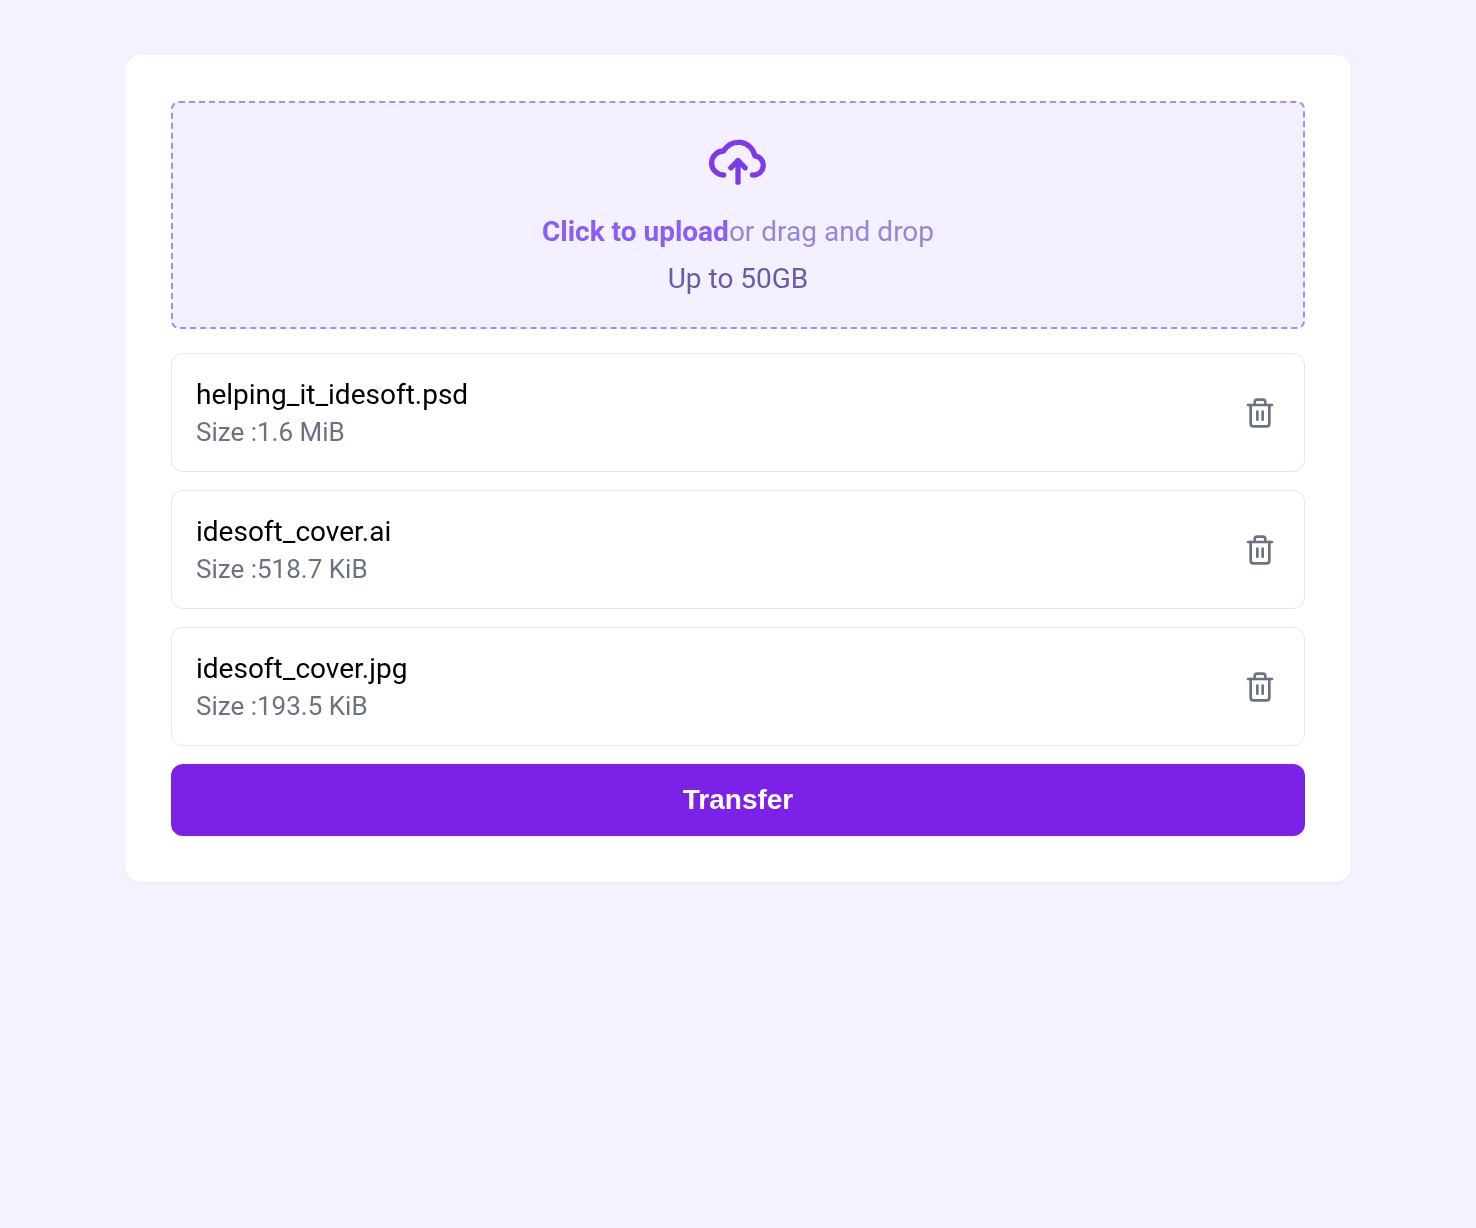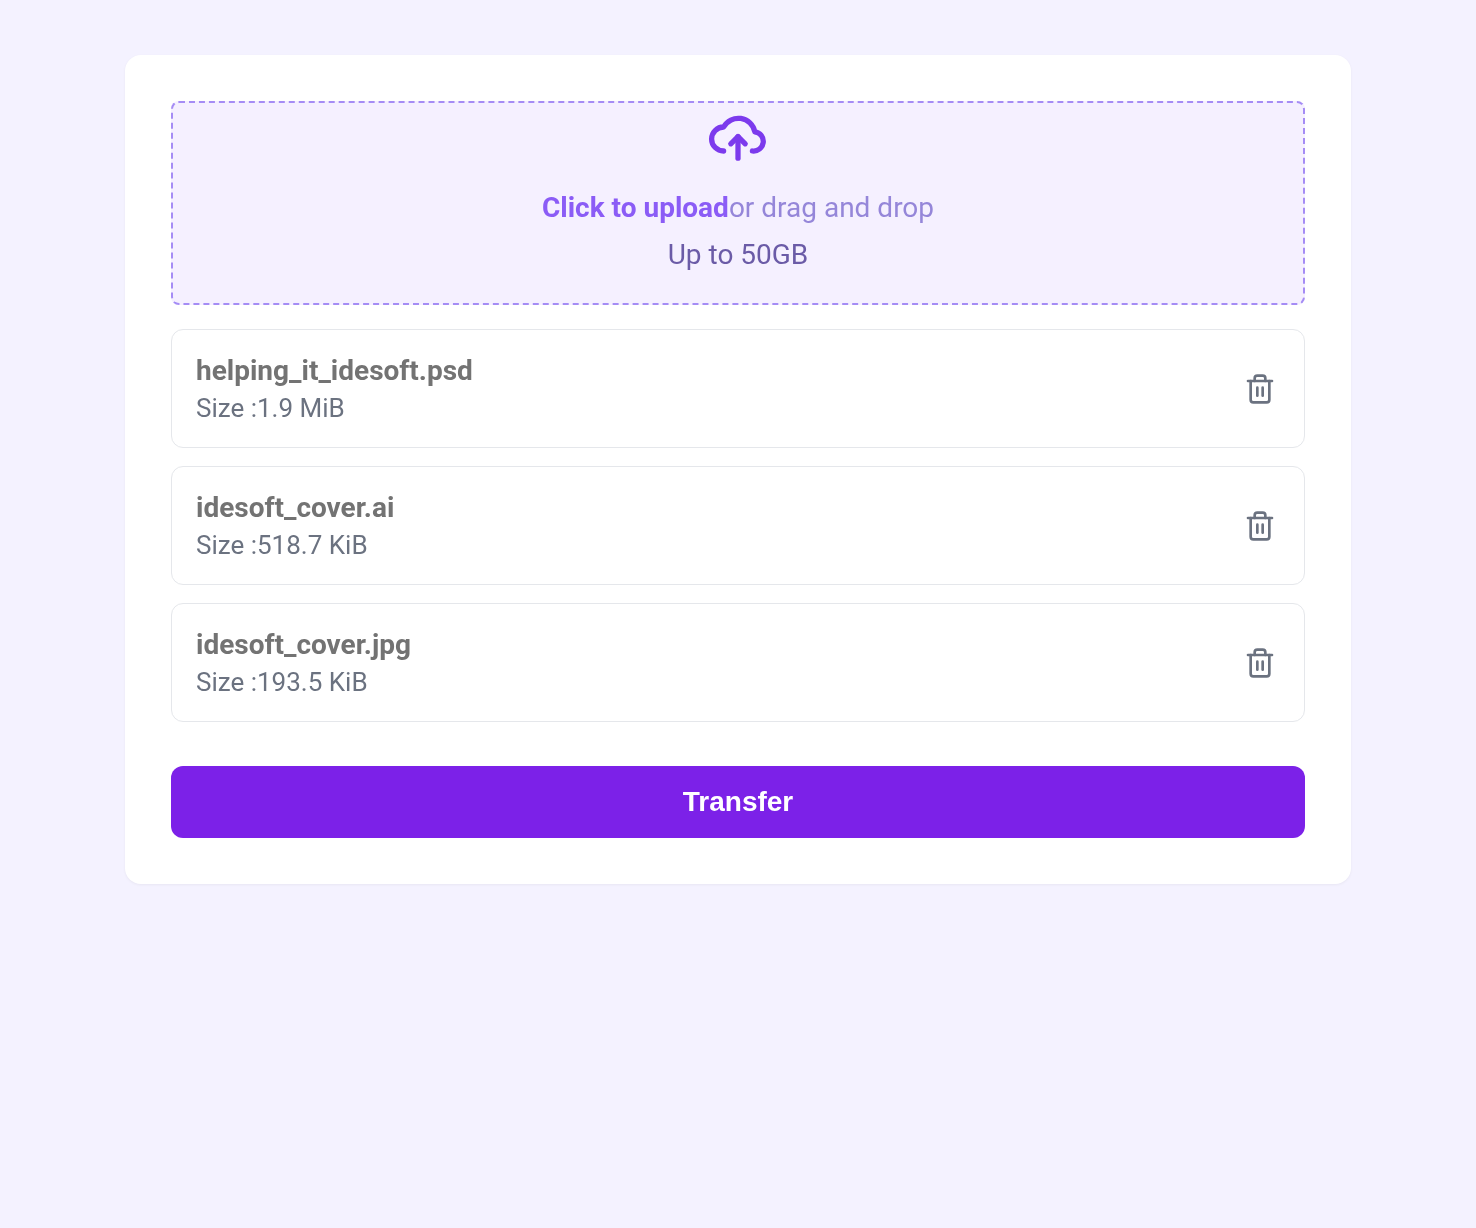--- a/index.html
+++ b/index.html
@@ -19,21 +19,21 @@
       background-color: #ffffff;
       border-radius: 16px;
       padding: 46px;
       box-shadow: 0 1px 3px rgba(0, 0, 0, 0.05);
     }
     
     .dropzone {
       border: 2px dashed #a58cf5;
       border-radius: 8px;
       background-color: #f5f0ff;
-      padding: 12px 20px 32px 20px;
+      padding: 36px 20px 32px 20px;
       display: flex;
       flex-direction: column;
       align-items: center;
       justify-content: center;
       cursor: pointer;
     }
     
     .upload-icon {
       width: 60px;
       height: 48px;
@@ -75,22 +75,22 @@
     }
     
     .file-info {
       display: flex;
       flex-direction: column;
       gap: 6px;
     }
     
     .file-name {
       font-size: 28px;
-      font-weight: 700;
-      color: #737373;
+      font-weight: 400;
+      color: #000000;
       text-align: right;
     }
     
     .file-size {
       font-size: 26px;
       color: #6b7280;
     }
     
     .delete-button {
       background: none;
@@ -111,21 +111,21 @@
     .transfer-button {
       width: 100%;
       background-color: #7c21e8;
       color: #ffffff;
       border: none;
       border-radius: 12px;
       padding: 20px;
       font-size: 28px;
       font-weight: 600;
       cursor: pointer;
-      margin-top: 44px;
+      margin-top: 18px;
     }
   </style>
 </head>
 <body>
 
 <div class="upload-card">
   
   <div class="dropzone">
     <svg class="upload-icon" viewBox="0 0 24 20" fill="none" stroke="currentColor" stroke-width="2.2" stroke-linecap="round" stroke-linejoin="round">
       <path d="M6 15 A5 5 0 0 1 6 5 A7 7 0 0 1 19 7 A4 4 0 0 1 18 15"></path>
@@ -137,21 +137,21 @@
     </div>
     <div class="upload-hint">Up to 50GB</div>
   </div>
   
   <div class="file-list">
 
     <div class="file-item">
       <div class="file-info">
         <div class="file-name">helping_it_idesoft.psd</div>
         <div class="file-size">
-          <span>Size :</span><span>1.9 MiB</span>
+          <span>Size :</span><span>1.6 MiB</span>
         </div>
       </div>
       <button class="delete-button">
         <svg class="trash-icon" viewBox="0 0 24 24" fill="none" stroke="currentColor" stroke-width="2" stroke-linecap="round" stroke-linejoin="round">
           <polyline points="3 6 5 6 21 6"></polyline>
           <path d="M19 6v14a2 2 0 0 1-2 2H7a2 2 0 0 1-2-2V6m3 0V4a2 2 0 0 1 2-2h4a2 2 0 0 1 2 2v2"></path>
           <line x1="10" y1="11" x2="10" y2="17"></line>
           <line x1="14" y1="11" x2="14" y2="17"></line>
         </svg>
       </button>

